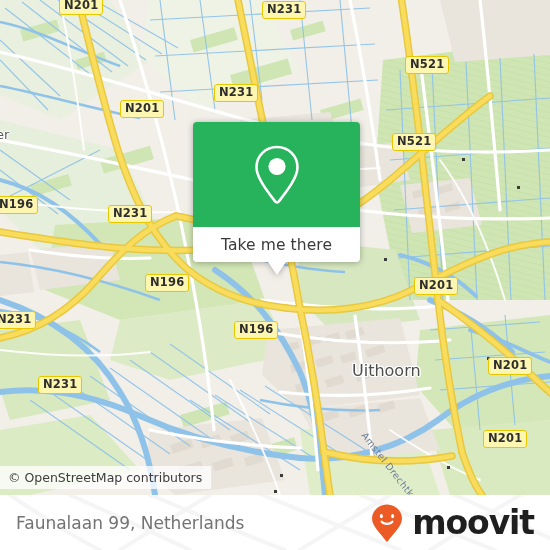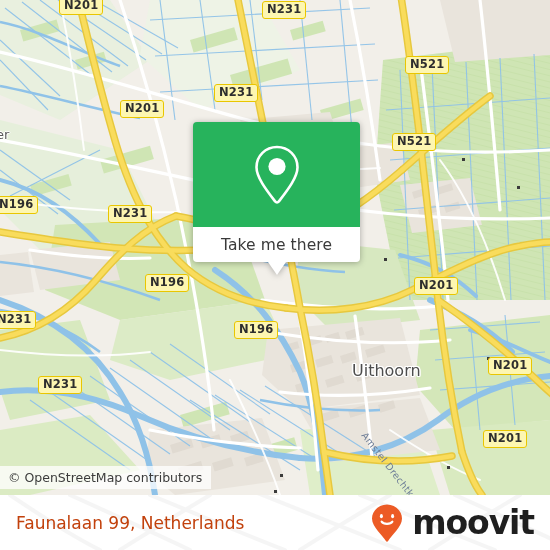--- a/index.html
+++ b/index.html
@@ -129,21 +129,21 @@
   }
   #footer-ghost{position:absolute;left:0;top:0;width:550px;height:55px;opacity:.55;}
   #footer-inner{
     position:relative;
     width:550px;height:55px;
     display:flex;align-items:center;justify-content:space-between;
     padding:0 16px 0 16px;
     box-sizing:border-box;
   }
   #footer-address{
-    color:#c2410c;
+    color:#737373;
     font-size:17px;
     font-family:"DejaVu Sans",sans-serif;
     white-space:nowrap;
     letter-spacing:0;
   }
   #brand{display:flex;align-items:center;gap:8px;}
   #brand-wordmark{
     color:#1f1f1f;
     font-size:33px;
     font-weight:bold;

